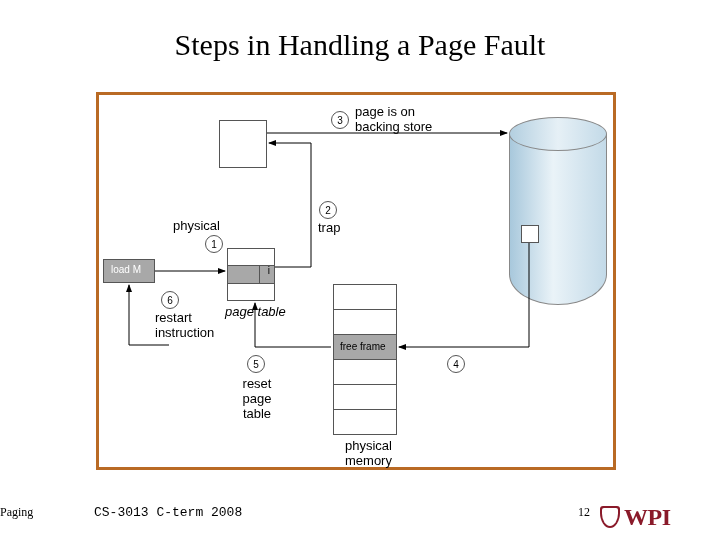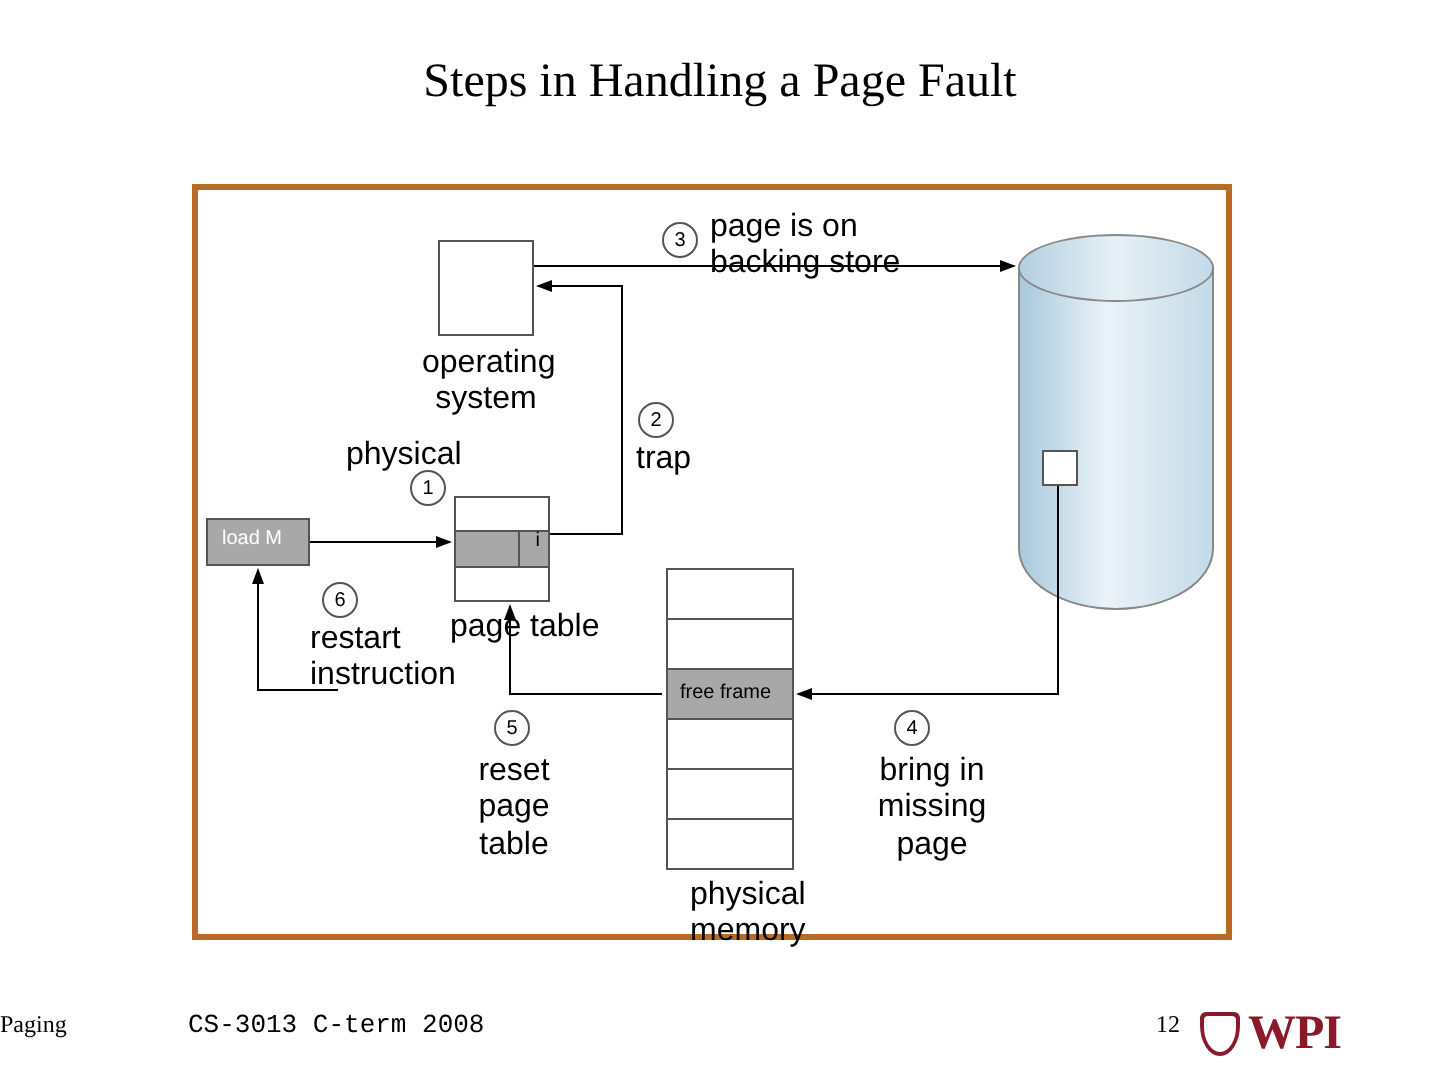--- a/index.html
+++ b/index.html
@@ -11,21 +11,21 @@
     position: relative;
     overflow: hidden;
   }
   .slide-title {
     position: absolute;
     top: 28px;
     left: 0;
     width: 100%;
     text-align: center;
     font-family: "Times New Roman", serif;
-    font-size: 24px;
+    font-size: 30px;
     font-weight: 400;
     color: #000;
   }
   .diagram-frame {
     position: absolute;
     top: 92px;
     left: 96px;
     width: 520px;
     height: 378px;
     border: 3px solid #b96a24;
@@ -41,21 +41,21 @@
     background: #fff;
     border: 1px solid #555;
   }
   .graybox {
     position: absolute;
     background: #a8a8a8;
     border: 1px solid #555;
   }
   .textlabel {
     position: absolute;
-    font-size: 16px;
+    font-size: 13px;
     color: #000;
     line-height: 1.15;
   }
   .stepcircle {
     position: absolute;
     width: 18px;
     height: 18px;
     border: 1px solid #555;
     border-radius: 50%;
     background: #fff;
@@ -180,42 +180,40 @@
   <div class="diagram-inner">
 
     <div class="cylinder" style="left:410px; top:22px; width:98px; height:188px;">
       <div class="cyl-body"></div>
       <div class="cyl-top"></div>
     </div>
 
     <div class="box" style="left:422px; top:130px; width:18px; height:18px;"></div>
 
     <div class="box" style="left:120px; top:25px; width:48px; height:48px;"></div>
-    <div class="textlabel" style="left:112px; top:78px; text-align:center; width:64px; white-space:pre-line;">operating
-system</div>
 
     <div class="stepcircle" style="left:232px; top:16px;">3</div>
     <div class="textlabel" style="left:256px; top:10px; white-space:pre-line;">page is on
 backing store</div>
 
     <div class="graybox" style="left:4px; top:164px; width:52px; height:24px;"></div>
     <div class="textlabel" style="left:12px; top:169px; color:#fff; font-size:10px;">load M</div>
 
     <div class="textlabel" style="left:74px; top:124px;">physical</div>
     <div class="stepcircle" style="left:106px; top:140px;">1</div>
 
     <div class="memcells" style="left:128px; top:154px; width:48px; height:52px;">
       <div class="memcell"></div>
       <div class="memcell free" style="position:relative;">
         <span style="position:absolute; right:4px; top:-1px; font-size:10px;">i</span>
         <div style="position:absolute; right:14px; top:-1px; bottom:-1px; width:1px; background:#555;"></div>
       </div>
       <div class="memcell"></div>
     </div>
-    <div class="textlabel" style="left:126px; top:210px;">page table</div>
+    <div class="textlabel" style="left:126px; top:210px;font-style:italic;">page table</div>
 
     <div class="stepcircle" style="left:220px; top:106px;">2</div>
     <div class="textlabel" style="left:219px; top:126px;">trap</div>
 
     <div class="stepcircle" style="left:62px; top:196px;">6</div>
     <div class="textlabel" style="left:56px; top:216px; white-space:pre-line;">restart
 instruction</div>
 
     <div class="stepcircle" style="left:148px; top:260px;">5</div>
     <div class="textlabel" style="left:128px; top:282px; text-align:center; width:60px; white-space:pre-line;">reset page
@@ -228,22 +226,20 @@
       </div>
       <div class="memcell"></div>
       <div class="memcell"></div>
       <div class="memcell"></div>
     </div>
     <div class="freeframe-label" style="left:240px; top:246px;">free frame</div>
     <div class="textlabel" style="left:246px; top:344px; text-align:center; white-space:pre-line;">physical
 memory</div>
 
     <div class="stepcircle" style="left:348px; top:260px;">4</div>
-    <div class="textlabel" style="left:332px; top:282px; white-space:pre-line; text-align:center; width:70px;">bring in
-missing page</div>
 
     <svg width="520" height="378">
       <defs>
         <marker id="ah" markerWidth="8" markerHeight="8" refX="7" refY="3" orient="auto">
           <path d="M0,0 L8,3 L0,6 Z" fill="#000"></path>
         </marker>
       </defs>
 
       <line class="arrowed" x1="56" y1="176" x2="126" y2="176" marker-end="url(#ah)"></line>
 

